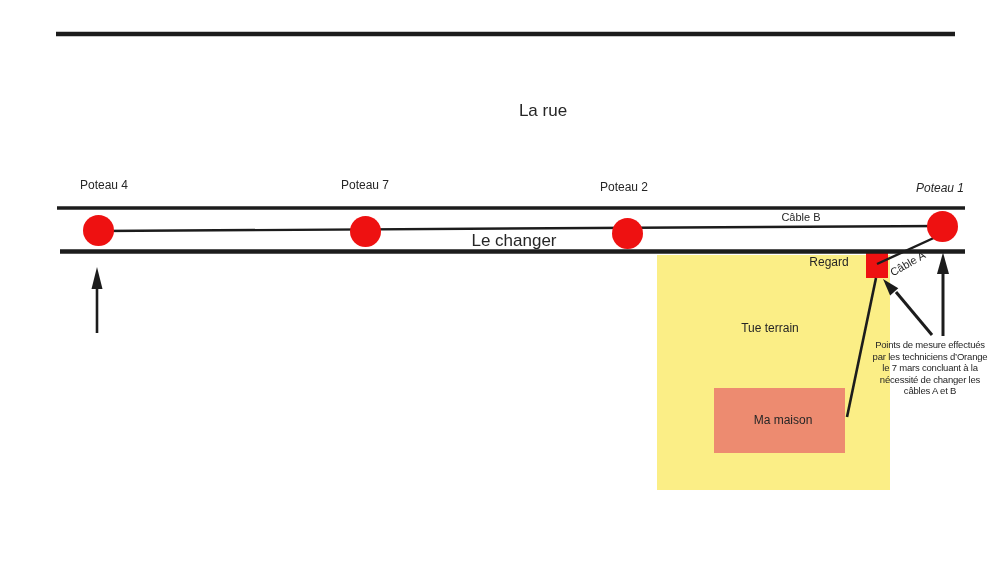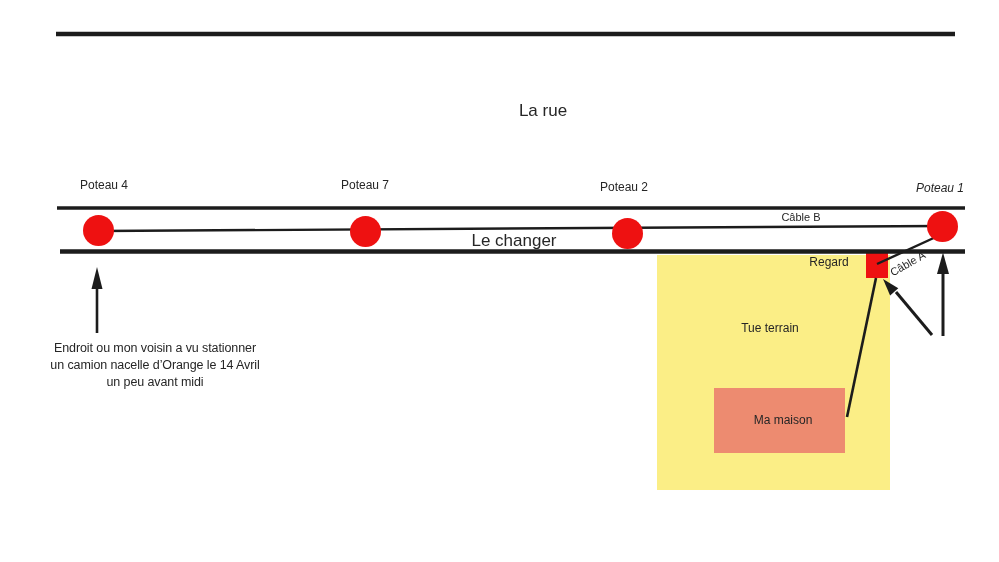--- a/index.html
+++ b/index.html
@@ -109,17 +109,19 @@
   <div class="lbl big center" id="pole-label-2">Poteau 2</div>
   <div class="lbl big center" id="pole-label-1">Poteau 1</div>
 
   <div class="lbl small center" id="cable-b-label">Câble B</div>
   <div class="lbl mid center" id="sidewalk-label">Le changer</div>
   <div class="lbl center" id="regard-label">Regard</div>
   <div class="lbl small" id="cable-a-label">Câble A</div>
   <div class="lbl big center" id="terrain-label">Tue terrain</div>
   <div class="lbl big center" id="maison-label">Ma maison</div>
 
-  <div class="note" id="witness-note">Endroit ou mon voisin a vu stationner
-un camion nacelle d’Orange le 14 Avril
-un peu avant midi</div>
+  <div class="note" id="measure-note">Points de mesure effectués
+par les techniciens d’Orange
+le 7 mars concluant à la
+nécessité de changer les
+câbles A et B</div>
 
 </div>
 
 </body></html>

